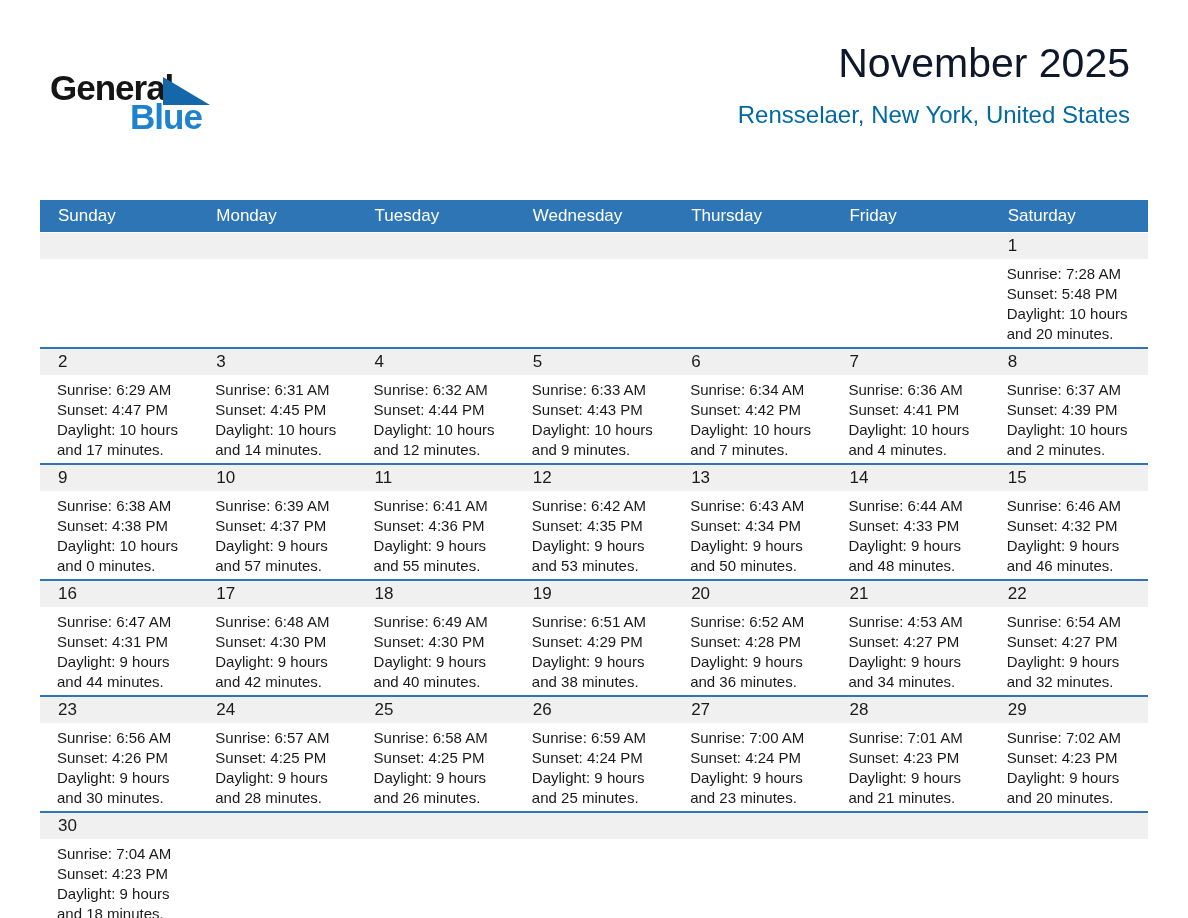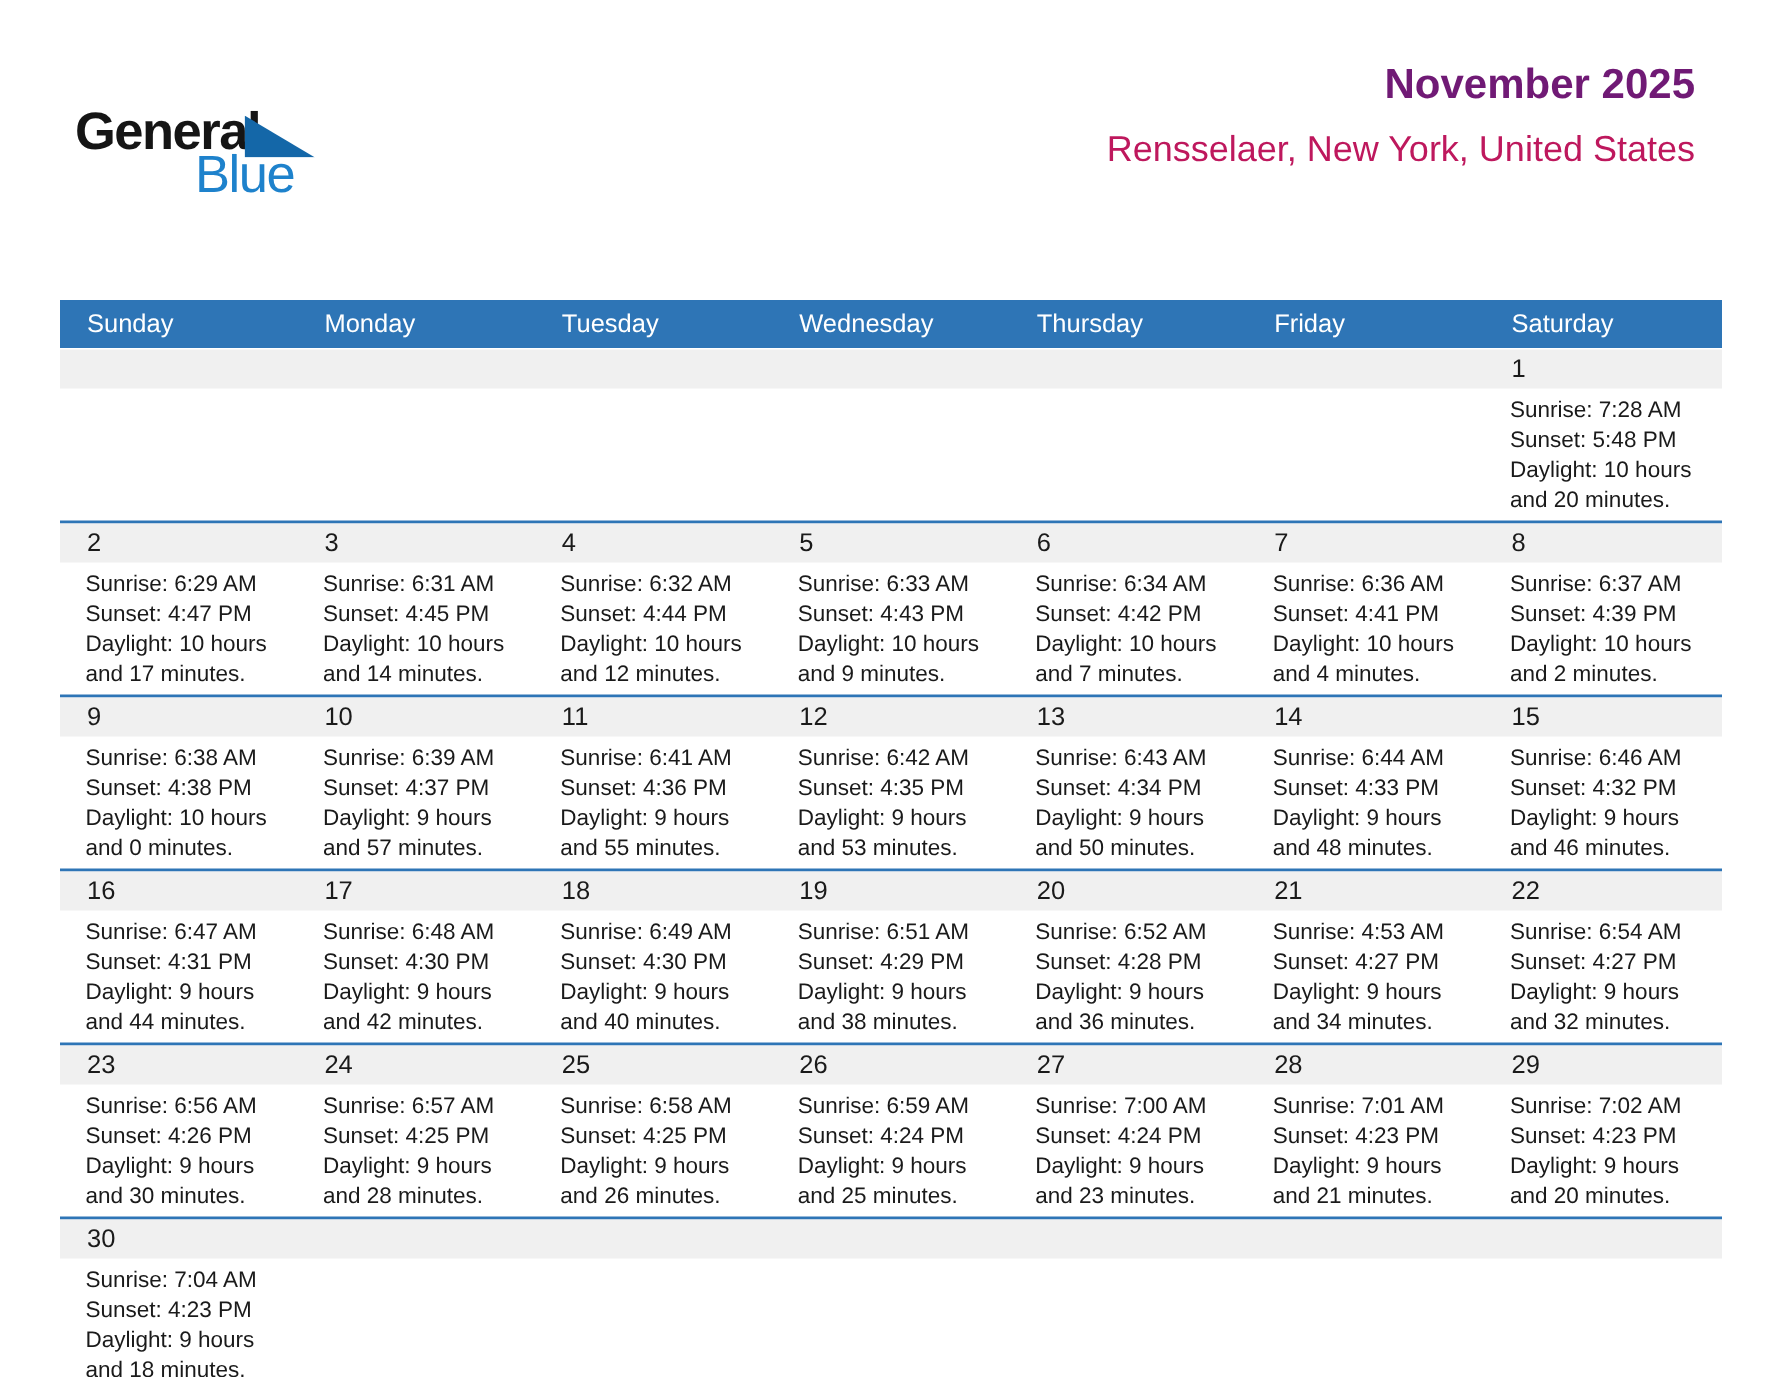--- a/index.html
+++ b/index.html
@@ -26,25 +26,25 @@
     position:absolute;left:0;top:0;
     font-size:35px;font-weight:600;letter-spacing:-1px;color:#151515;
   }
   .logo-triangle{
     position:absolute;left:113px;top:9px;width:47px;height:28px;
     background:var(--logo-tri);
     clip-path:polygon(0 0,100% 100%,0 100%);
   }
   .logo-blue{
     position:absolute;left:80px;top:29px;
-    font-size:35px;font-weight:400;letter-spacing:-1px;color:var(--logo-blue);
+    font-size:35px;font-weight:700;letter-spacing:-1px;color:var(--logo-blue);
   }
   .titles{position:absolute;right:18px;top:0;text-align:right;}
-  .cal-title{font-size:28px;font-weight:700;color:#701a75;line-height:1.15;}
-  .cal-subtitle{font-size:24px;font-weight:400;color:#be185d;margin-top:14px;}
+  .cal-title{font-size:41px;font-weight:400;color:#0f172a;line-height:1.15;}
+  .cal-subtitle{font-size:24px;font-weight:400;color:#0369a1;margin-top:14px;}
   
   .calendar{position:absolute;left:40px;top:157px;width:1108px;margin-top:43px;}
   .dow-row{
     display:grid;grid-template-columns:repeat(7,1fr);
     background:var(--header-blue);height:32px;align-items:center;
   }
   .dow-cell{
     color:#ffffff;font-size:17px;font-weight:400;padding-left:18px;
     white-space:nowrap;overflow:hidden;
   }

